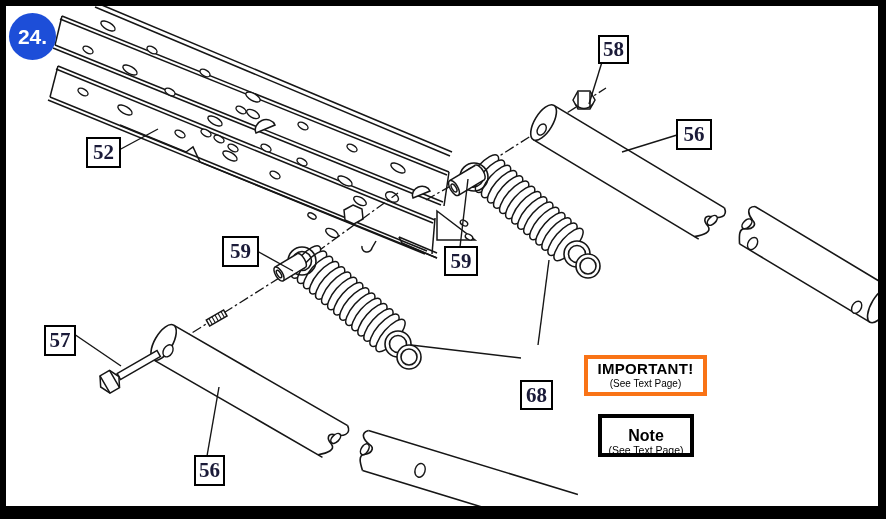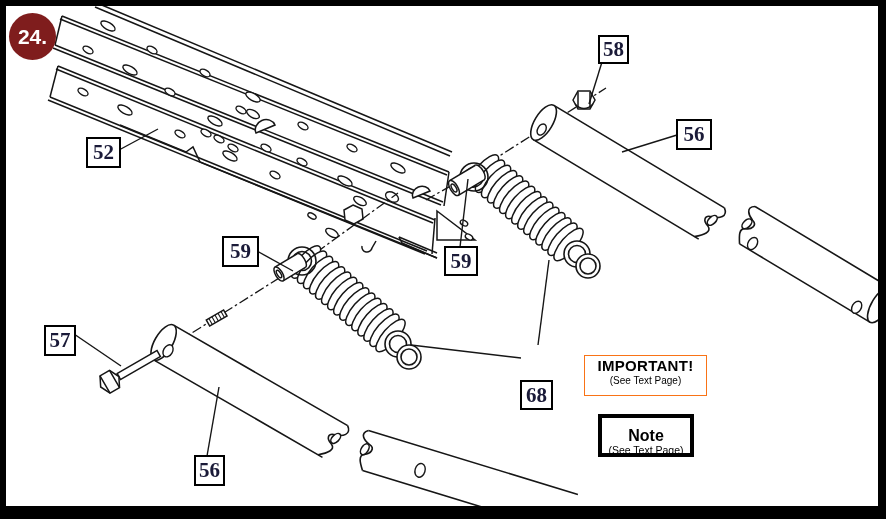--- a/index.html
+++ b/index.html
@@ -4,24 +4,24 @@
 <style>
   html,body{margin:0;padding:0;background:#e8e8e8;}
   .stage{position:relative;width:886px;height:519px;background:#fff;overflow:hidden;
          font-family:"Liberation Sans",sans-serif;}
   svg{position:absolute;left:0;top:0;}
   .callout{position:absolute;box-sizing:border-box;border:2.5px solid #000;background:#fff;
            display:flex;align-items:center;justify-content:center;
            font-family:"Liberation Serif","DejaVu Serif",serif;font-weight:bold;
            font-size:21px;color:#1a1a38;line-height:1;}
   .badge{position:absolute;left:9px;top:13px;width:47px;height:47px;border-radius:50%;
-         background:#7f1d1d;color:#fff;display:flex;align-items:center;justify-content:center;
+         background:#1d4ed8;color:#fff;display:flex;align-items:center;justify-content:center;
          font-weight:bold;font-size:21px;}
   .msgbox{position:absolute;box-sizing:border-box;background:#fff;text-align:center;color:#000;}
-  .imp{left:584px;top:355px;width:123px;height:41px;border:1px solid #f97316;padding-top:2px;}
+  .imp{left:584px;top:355px;width:123px;height:41px;border:4px solid #f97316;padding-top:2px;}
   .imp .t1{font-weight:bold;font-size:15px;letter-spacing:0.3px;line-height:1.1;}
   .imp .t2{font-size:10px;line-height:1.1;}
   .note{left:598px;top:414px;width:96px;height:43px;border:4px solid #000;padding-top:9px;}
   .note .t1{font-weight:bold;font-size:16px;line-height:1.1;}
   .note .t2{font-size:10.5px;line-height:1.1;}
 </style>
 </head>
 <body>
 
 <div class="stage">

